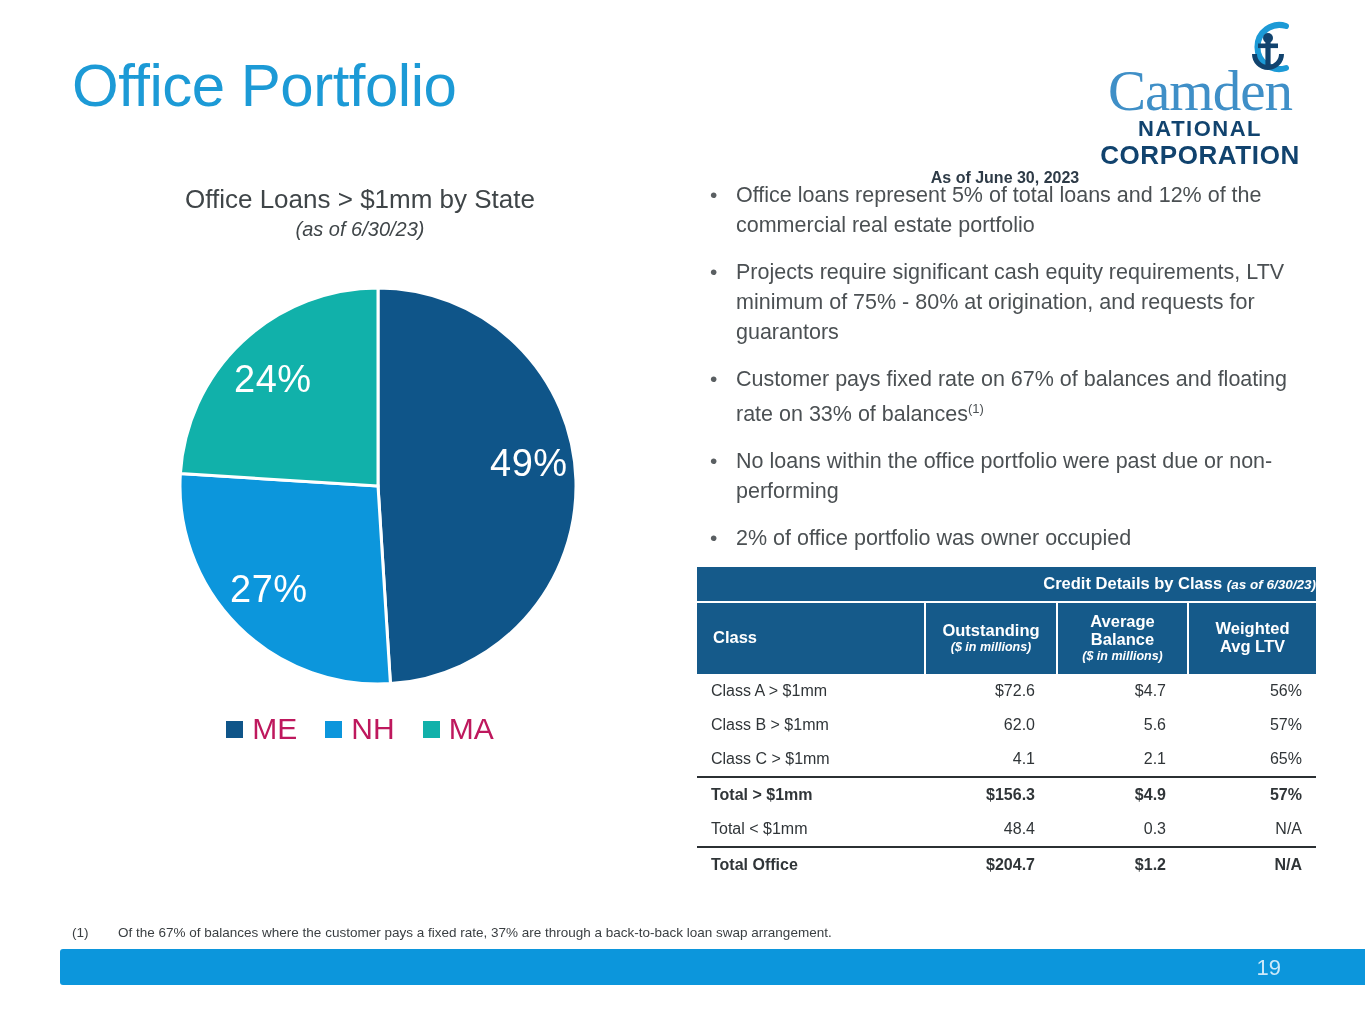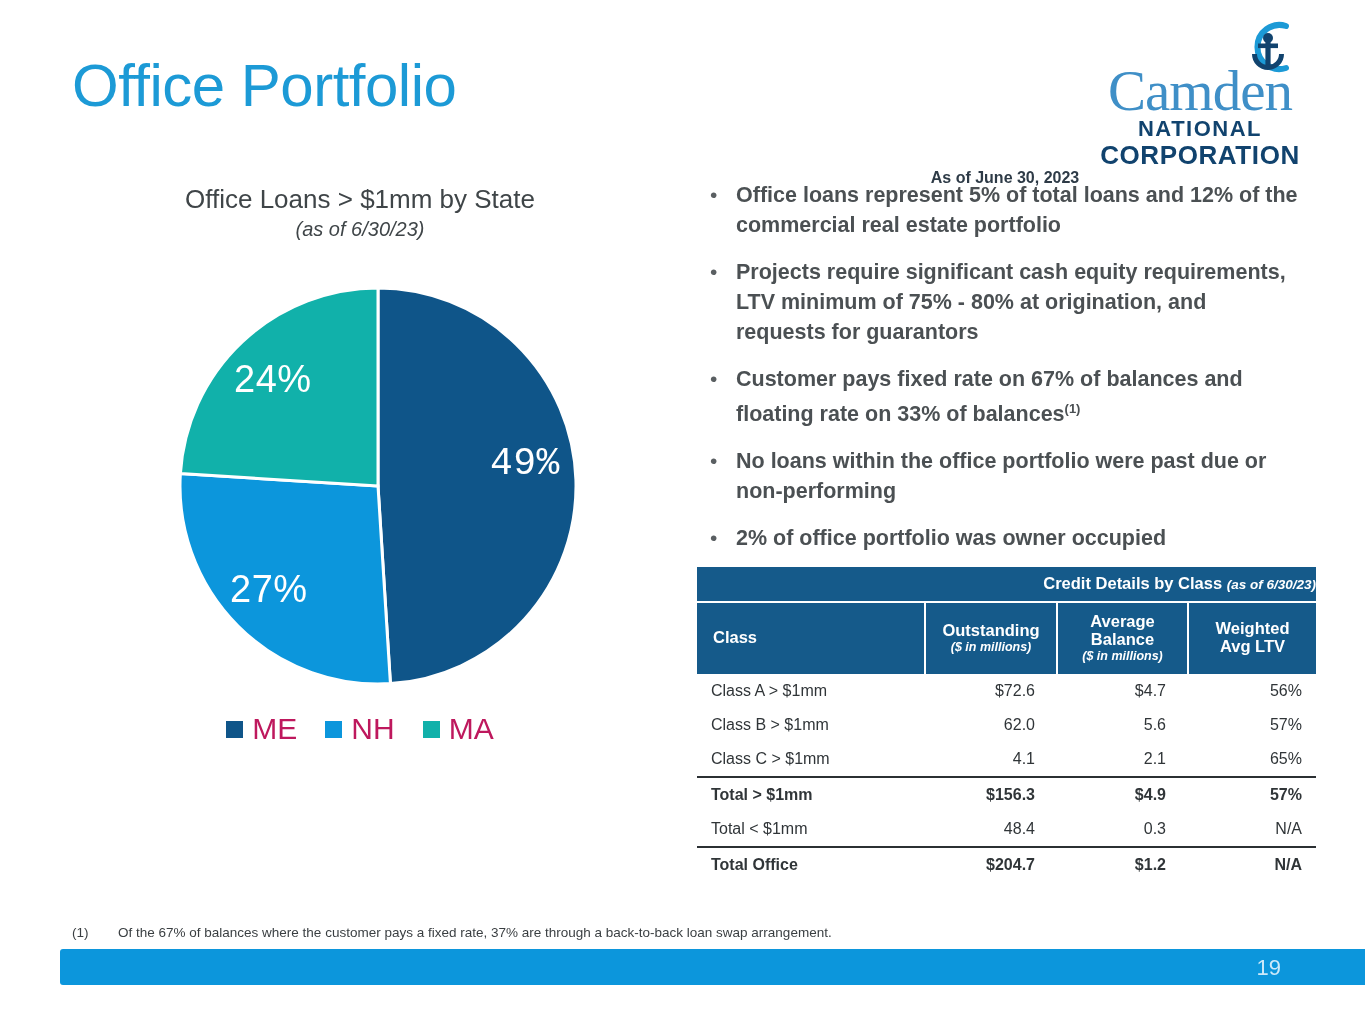--- a/index.html
+++ b/index.html
@@ -40,21 +40,21 @@
   }
   .chart-sub{
     position:absolute;left:30px;top:218px;width:660px;text-align:center;
     font-size:20px;color:#3F4548;font-style:italic;font-weight:400;
   }
   .pie-wrap{position:absolute;left:178px;top:286px;width:400px;height:400px;}
   .pie-label{
     position:absolute;color:#ffffff;font-size:38px;font-weight:400;
     letter-spacing:0.5px;
   }
-  .pl-me{left:490px;top:442px;font-family:Liberation Mono, monospace;}
+  .pl-me{left:490px;top:442px;}
   .pl-nh{left:230px;top:568px;}
   .pl-ma{left:234px;top:358px;}
 
   .legend{
     position:absolute;left:30px;top:714px;width:660px;
     display:flex;justify-content:center;align-items:center;gap:28px;
   }
   .legend-item{display:flex;align-items:center;gap:9px;}
   .legend-swatch{width:17px;height:17px;display:block;}
   .legend-text{font-size:30px;color:#be185d;line-height:1;}
@@ -64,21 +64,21 @@
     position:absolute;left:700px;top:152px;width:610px;text-align:center;
     font-size:16px;color:#2E3B47;font-weight:700;margin-top:17px;
   }
   .bullets{position:absolute;left:700px;top:180px;width:600px;}
   .bullet{display:flex;margin-bottom:17px;}
   .bullet .dot{
     width:36px;flex:0 0 36px;color:#5A5F62;font-size:21px;line-height:30px;
     text-align:left;padding-left:10px;box-sizing:border-box;
   }
   .bullet .btxt{
-    flex:1;font-size:21.5px;line-height:30px;color:#4B5053;font-weight:700;
+    flex:1;font-size:21.5px;line-height:30px;color:#4B5053;font-weight:400;
   }
   .sup{font-size:13px;vertical-align:super;}
 
   
   .tbl{
     position:absolute;left:697px;top:567px;width:619px;
     border-collapse:collapse;font-size:15.5px;color:#2B3033;
   }
   .tbl .ttl-row td{
     background:#155A8A;color:#ffffff;text-align:right;font-weight:700;

